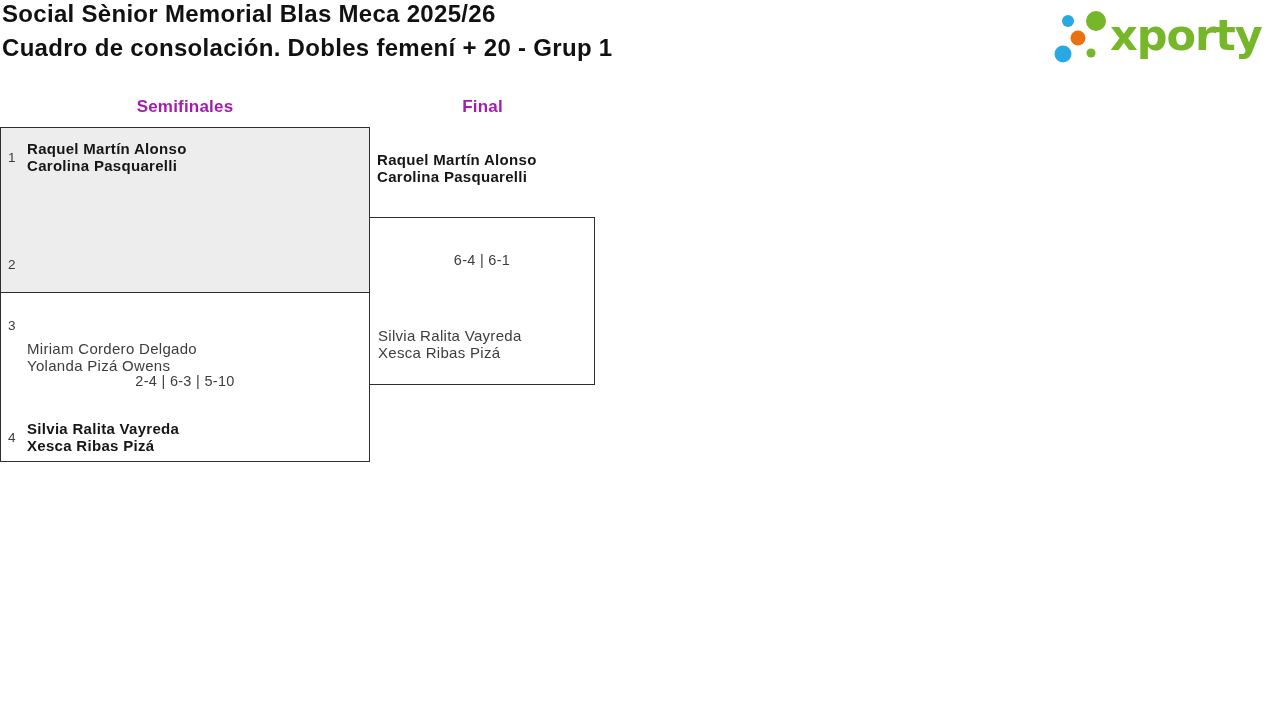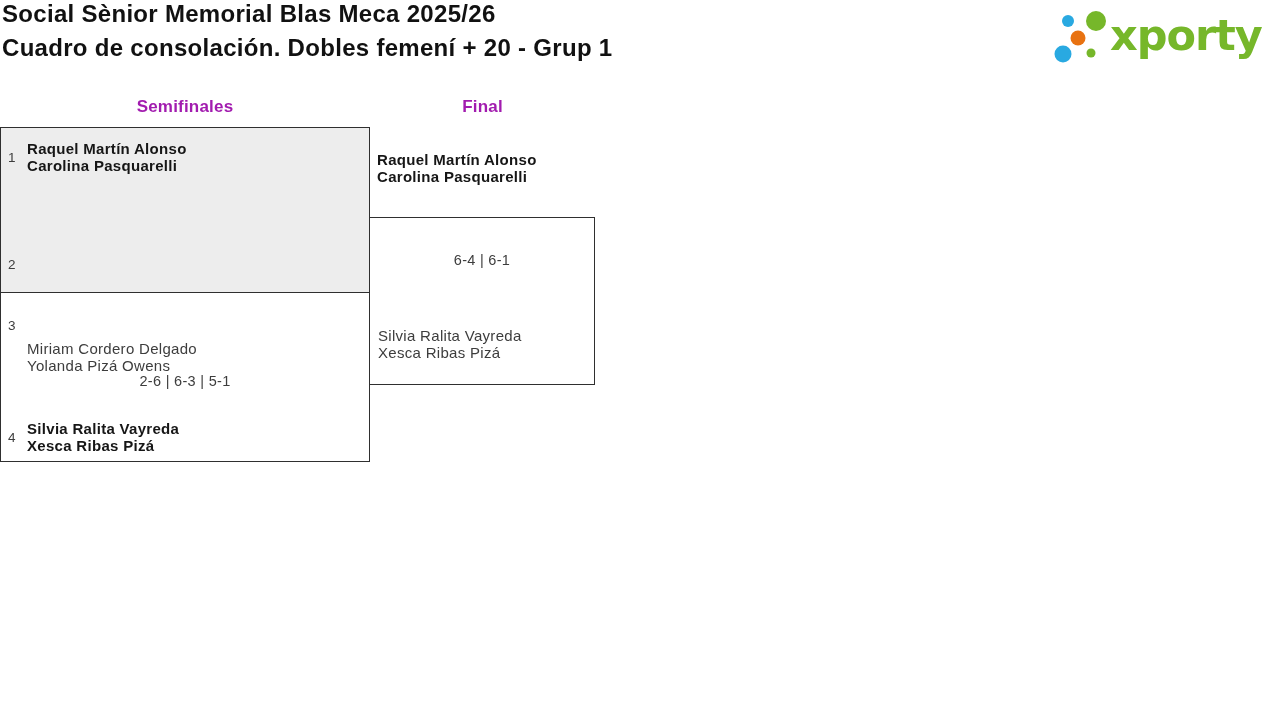--- a/index.html
+++ b/index.html
@@ -113,21 +113,21 @@
     </div>
     <div class="seed" style="top:119px;">2</div>
   </div>
 
   <div class="match" style="left:0; top:292px; width:370px; height:170px;">
     <div class="seed" style="top:15px;">3</div>
     <div class="team" style="top:29px;margin-top:18px;">
       <div>Miriam Cordero Delgado</div>
       <div>Yolanda Pizá Owens</div>
     </div>
-    <div class="score" style="top:80px;">2-6 | 6-3 | 5-1</div>
+    <div class="score" style="top:80px;">2-4 | 6-3 | 5-10</div>
     <div class="seed" style="top:127px;">4</div>
     <div class="team winner" style="top:127px;">
       <div>Silvia Ralita Vayreda</div>
       <div>Xesca Ribas Pizá</div>
     </div>
   </div>
 
   <div class="final-winner">
     <div>Raquel Martín Alonso</div>
     <div>Carolina Pasquarelli</div>

